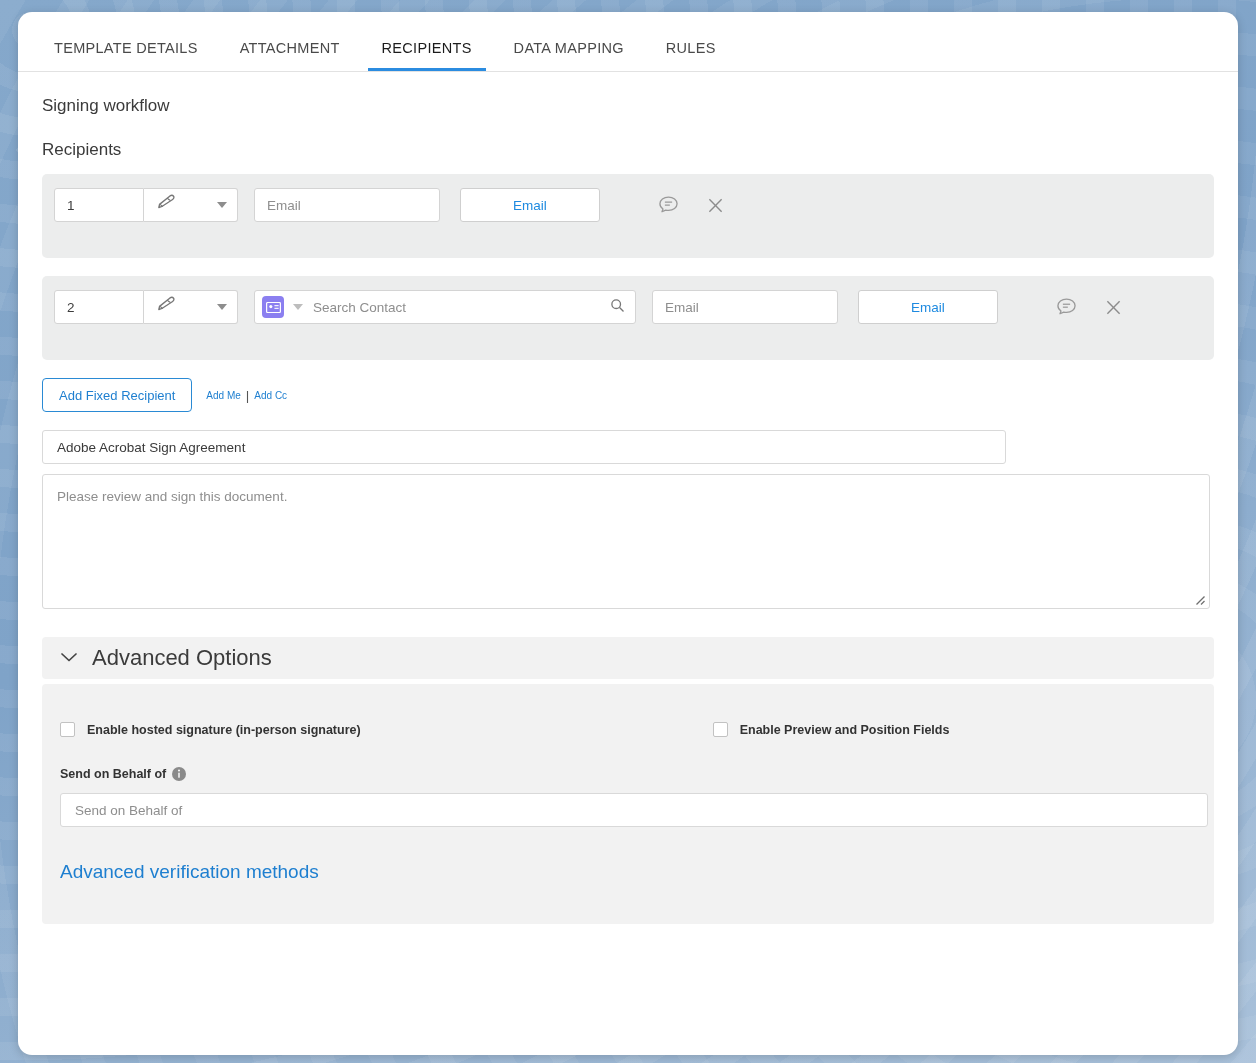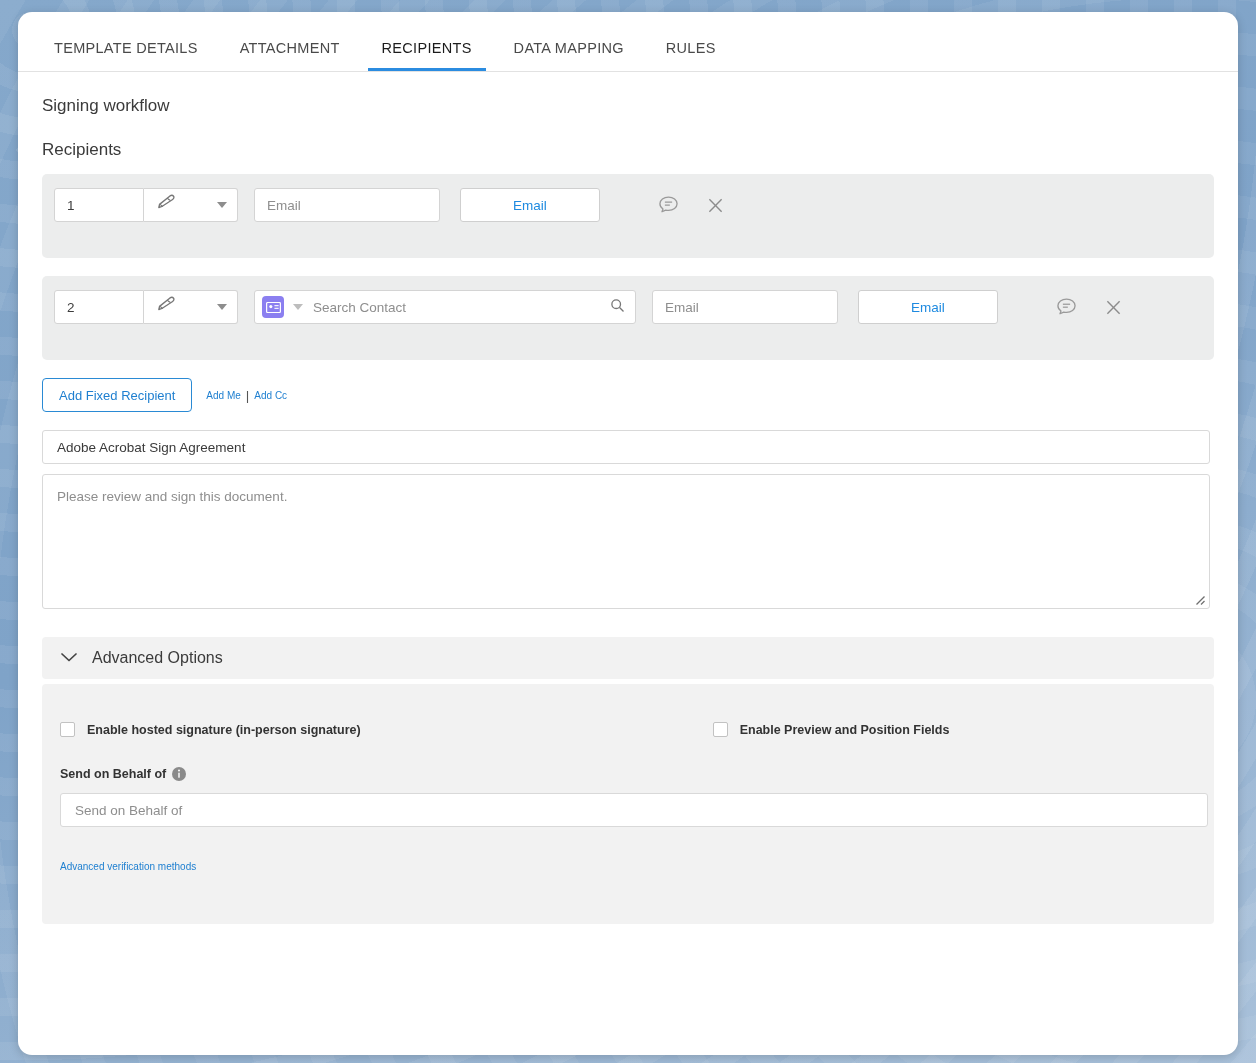--- a/index.html
+++ b/index.html
@@ -255,21 +255,21 @@
   .link {
     color: #1e7fd0;
     font-size: 10px;
     cursor: pointer;
   }
   .link-sep { color: #555; font-size: 13.5px; margin: 0 5px; }
   .links-group { margin-left: 14px; display: flex; align-items: center; }
 
   
   .subject {
-    width: 1168px;
+    width: 964px;
     height: 34px;
     border: 1px solid #d9d9d9;
     border-radius: 3px;
     box-sizing: border-box;
     display: flex;
     align-items: center;
     padding-left: 14px;
     font-size: 13.5px;
     color: #3a3a3a;
     margin-top: 18px;
@@ -302,21 +302,21 @@
     height: 42px;
     background: #f2f2f2;
     border-radius: 4px;
     display: flex;
     align-items: center;
     padding-left: 18px;
     cursor: pointer;
     box-sizing: border-box;
   }
   .adv-title {
-    font-size: 16px;
+    font-size: 22px;
     color: #3b3b3b;
     margin-left: 14px;
   }
   .adv-body {
     margin-top: 5px;
     background: #f2f2f2;
     border-radius: 4px;
     padding: 20px 18px 26px 18px;
     box-sizing: border-box;
     min-height: 240px;
@@ -364,21 +364,21 @@
     box-sizing: border-box;
     display: flex;
     align-items: center;
     padding-left: 14px;
     font-size: 13.5px;
     color: #8e8e8e;
   }
   .adv-link {
     margin-top: 34px;
     color: #1e7fd0;
-    font-size: 10px;
+    font-size: 19px;
     cursor: pointer;
     display: inline-block;
   }
 </style>
 </head>
 <body>
 
 <div class="backdrop"></div>
 
 <div class="card">

